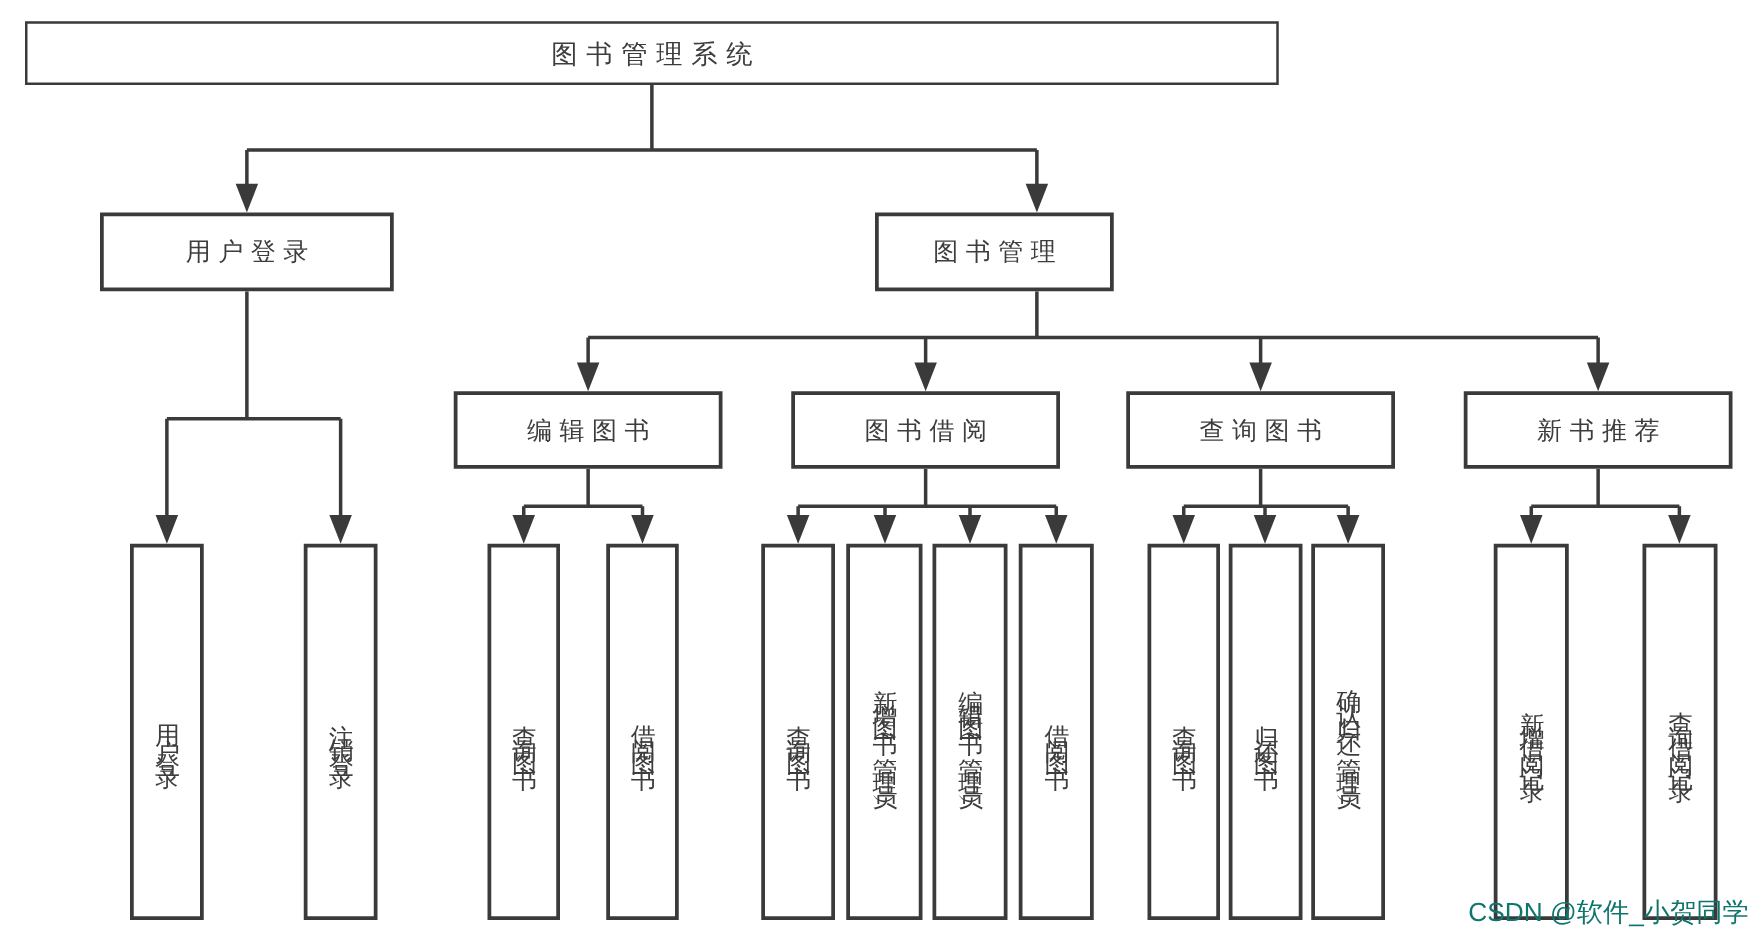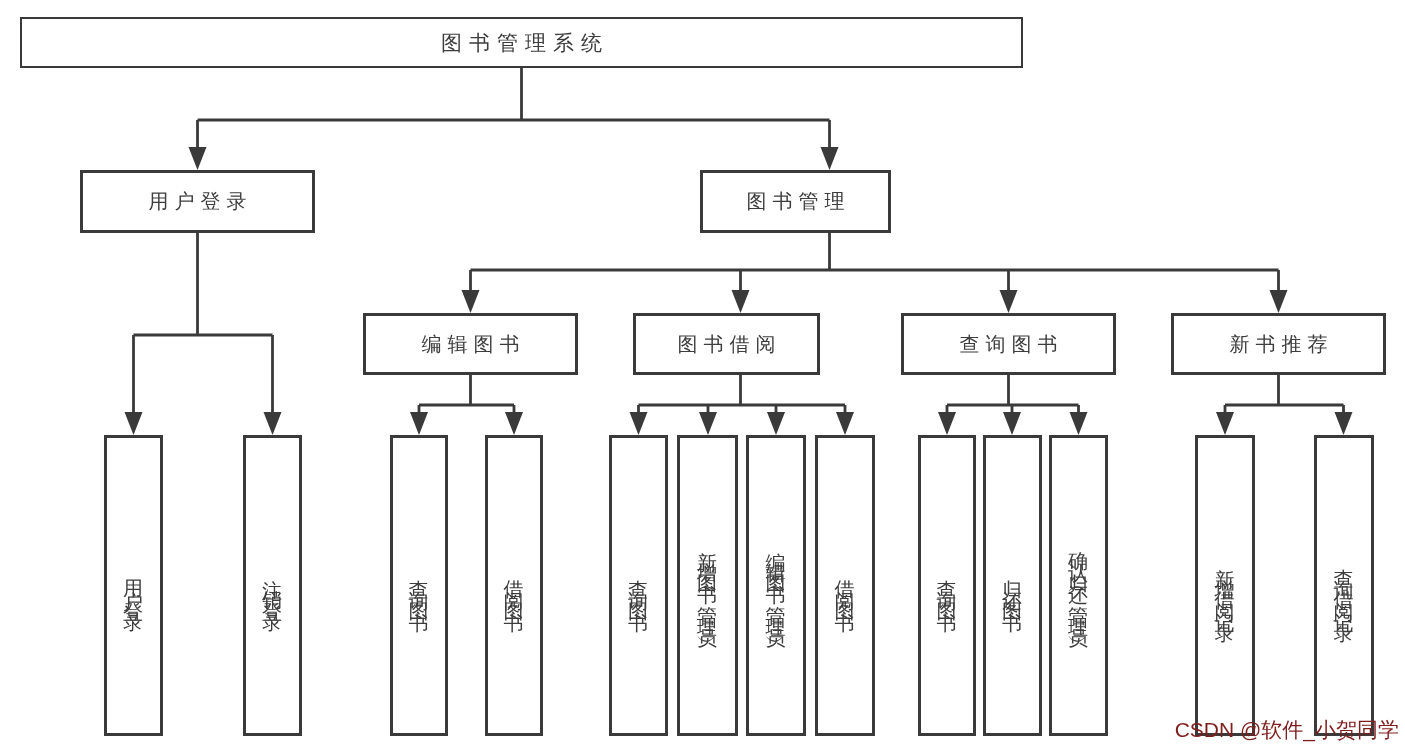--- a/index.html
+++ b/index.html
@@ -53,21 +53,21 @@
     line-height: 1;
     letter-spacing: 11px;
     color: #3d3d3d;
     white-space: nowrap;
   }
   #watermark {
     position: absolute;
     right: 6px;
     bottom: 3px;
     font-size: 21px;
-    color: #7f1d1d;
+    color: #0f766e;
     z-index: 5;
     white-space: nowrap;
   }
 </style>
 </head>
 <body>
 
 <div id="canvas">
 
   <svg id="connectors" viewBox="0 0 1405 747" xmlns="http://www.w3.org/2000/svg">
@@ -109,21 +109,21 @@
       <polygon points="1334.5,412 1352.5,412 1343.5,435"></polygon>
     </g>
   </svg>
 
   <div class="node root" style="left:20px; top:17px; width:1003px; height:51px;">图书管理系统</div>
 
   <div class="node lvl2" style="left:80px; top:170px; width:235px; height:63px;">用户登录</div>
   <div class="node lvl2" style="left:700px; top:170px; width:191px; height:63px;">图书管理</div>
 
   <div class="node lvl3" style="left:363px; top:313px; width:215px; height:62px;">编辑图书</div>
-  <div class="node lvl3" style="left:633px; top:313px; width:187px; height:62px;">图书借阅</div>
+  <div class="node lvl3" style="left:633px; top:313px; width:215px; height:62px;">图书借阅</div>
   <div class="node lvl3" style="left:901px; top:313px; width:215px; height:62px;">查询图书</div>
   <div class="node lvl3" style="left:1171px; top:313px; width:215px; height:62px;">新书推荐</div>
 
   <div class="node leaf" style="left:104px; top:435px; width:59px; height:301px;">
     <span class="vtext">用户登录</span>
   </div>
   <div class="node leaf" style="left:243px; top:435px; width:59px; height:301px;">
     <span class="vtext">注销登录</span>
   </div>
 

